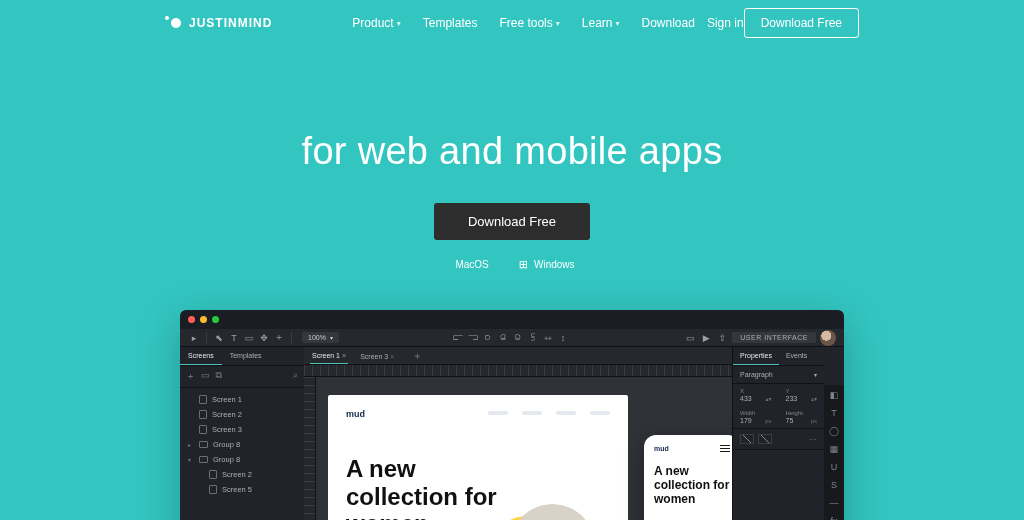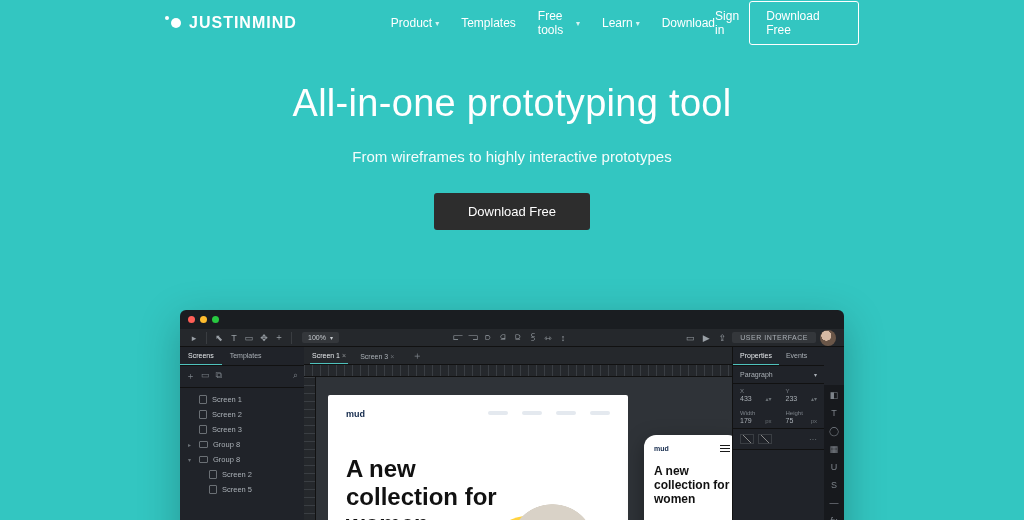--- a/index.html
+++ b/index.html
@@ -4,22 +4,22 @@
 <style>
   * { margin: 0; padding: 0; box-sizing: border-box; font-family: -apple-system, BlinkMacSystemFont, "Segoe UI", Helvetica, Arial, sans-serif; }
   body { width: 1024px; height: 520px; background: #33c6c1; overflow: hidden; position: relative; }
 
   
   .nav { display: flex; align-items: center; height: 46px; padding: 0 165px; color: #fff; font-size: 12px; }
   .logo { display: flex; align-items: center; gap: 6px; margin-right: 80px; }
   .logo-dots { position: relative; width: 18px; height: 14px; }
   .logo-dots .d1 { position: absolute; width: 4px; height: 4px; background: #fff; border-radius: 50%; top: 0; left: 0; }
   .logo-dots .d2 { position: absolute; width: 10px; height: 10px; background: #fff; border-radius: 50%; top: 2px; left: 6px; }
-  .logo-text { font-weight: 600; letter-spacing: 1px; font-size: 16px; }
-  .nav-center { display: flex; gap: 22px; margin-left: 14px; }
+  .logo-text { font-weight: 600; letter-spacing: 1px; font-size: 12px; }
+  .nav-center { display: flex; gap: 22px; }
   .nav-item { display: flex; align-items: center; gap: 3px; cursor: pointer; }
   .chev { font-size: 8px; opacity: .8; }
   .nav-right { margin-left: auto; display: flex; align-items: center; }
   .btn-outline { border: 1px solid #fff; padding: 7px 16px; border-radius: 3px; font-size: 12px; cursor: pointer; }
 
   
   .hero { text-align: center; color: #fff; margin-top: 34px; }
   .hero h1 { font-size: 38px; line-height: 1.25; font-weight: 500; letter-spacing: .3px; }
   .hero .sub { margin-top: 20px; font-size: 15px; font-weight: 300; opacity: .95; }
   .btn-dark { display: inline-block; margin-top: 28px; background: #2d2d2d; color: #fff; padding: 11px 34px; border-radius: 3px; font-size: 13px; cursor: pointer; }
@@ -136,24 +136,34 @@
       </div>
   </div>
   <div class="nav-right">
     <div>Sign in</div>
     <div class="btn-outline">Download Free</div>
   </div>
 </div>
 
 <div class="hero">
   <h1>
-    <span>All-in-one prototyping tool</span><br>
+    <br>
+    <span>for web and mobile apps</span>
   </h1>
-  <div class="sub">From wireframes to highly interactive prototypes</div>
   <div class="btn-dark">Download Free</div>
+  <div class="platforms">
+    <div class="plat">
+        <span class="ic"></span>
+        <span>MacOS</span>
+      </div>
+    <div class="plat">
+        <span class="ic">⊞</span>
+        <span>Windows</span>
+      </div>
+  </div>
 </div>
 
 <div class="app">
   <div class="win-dots">
     <span class="wd-r"></span>
     <span class="wd-y"></span>
     <span class="wd-g"></span>
   </div>
 
   <div class="toolbar">

